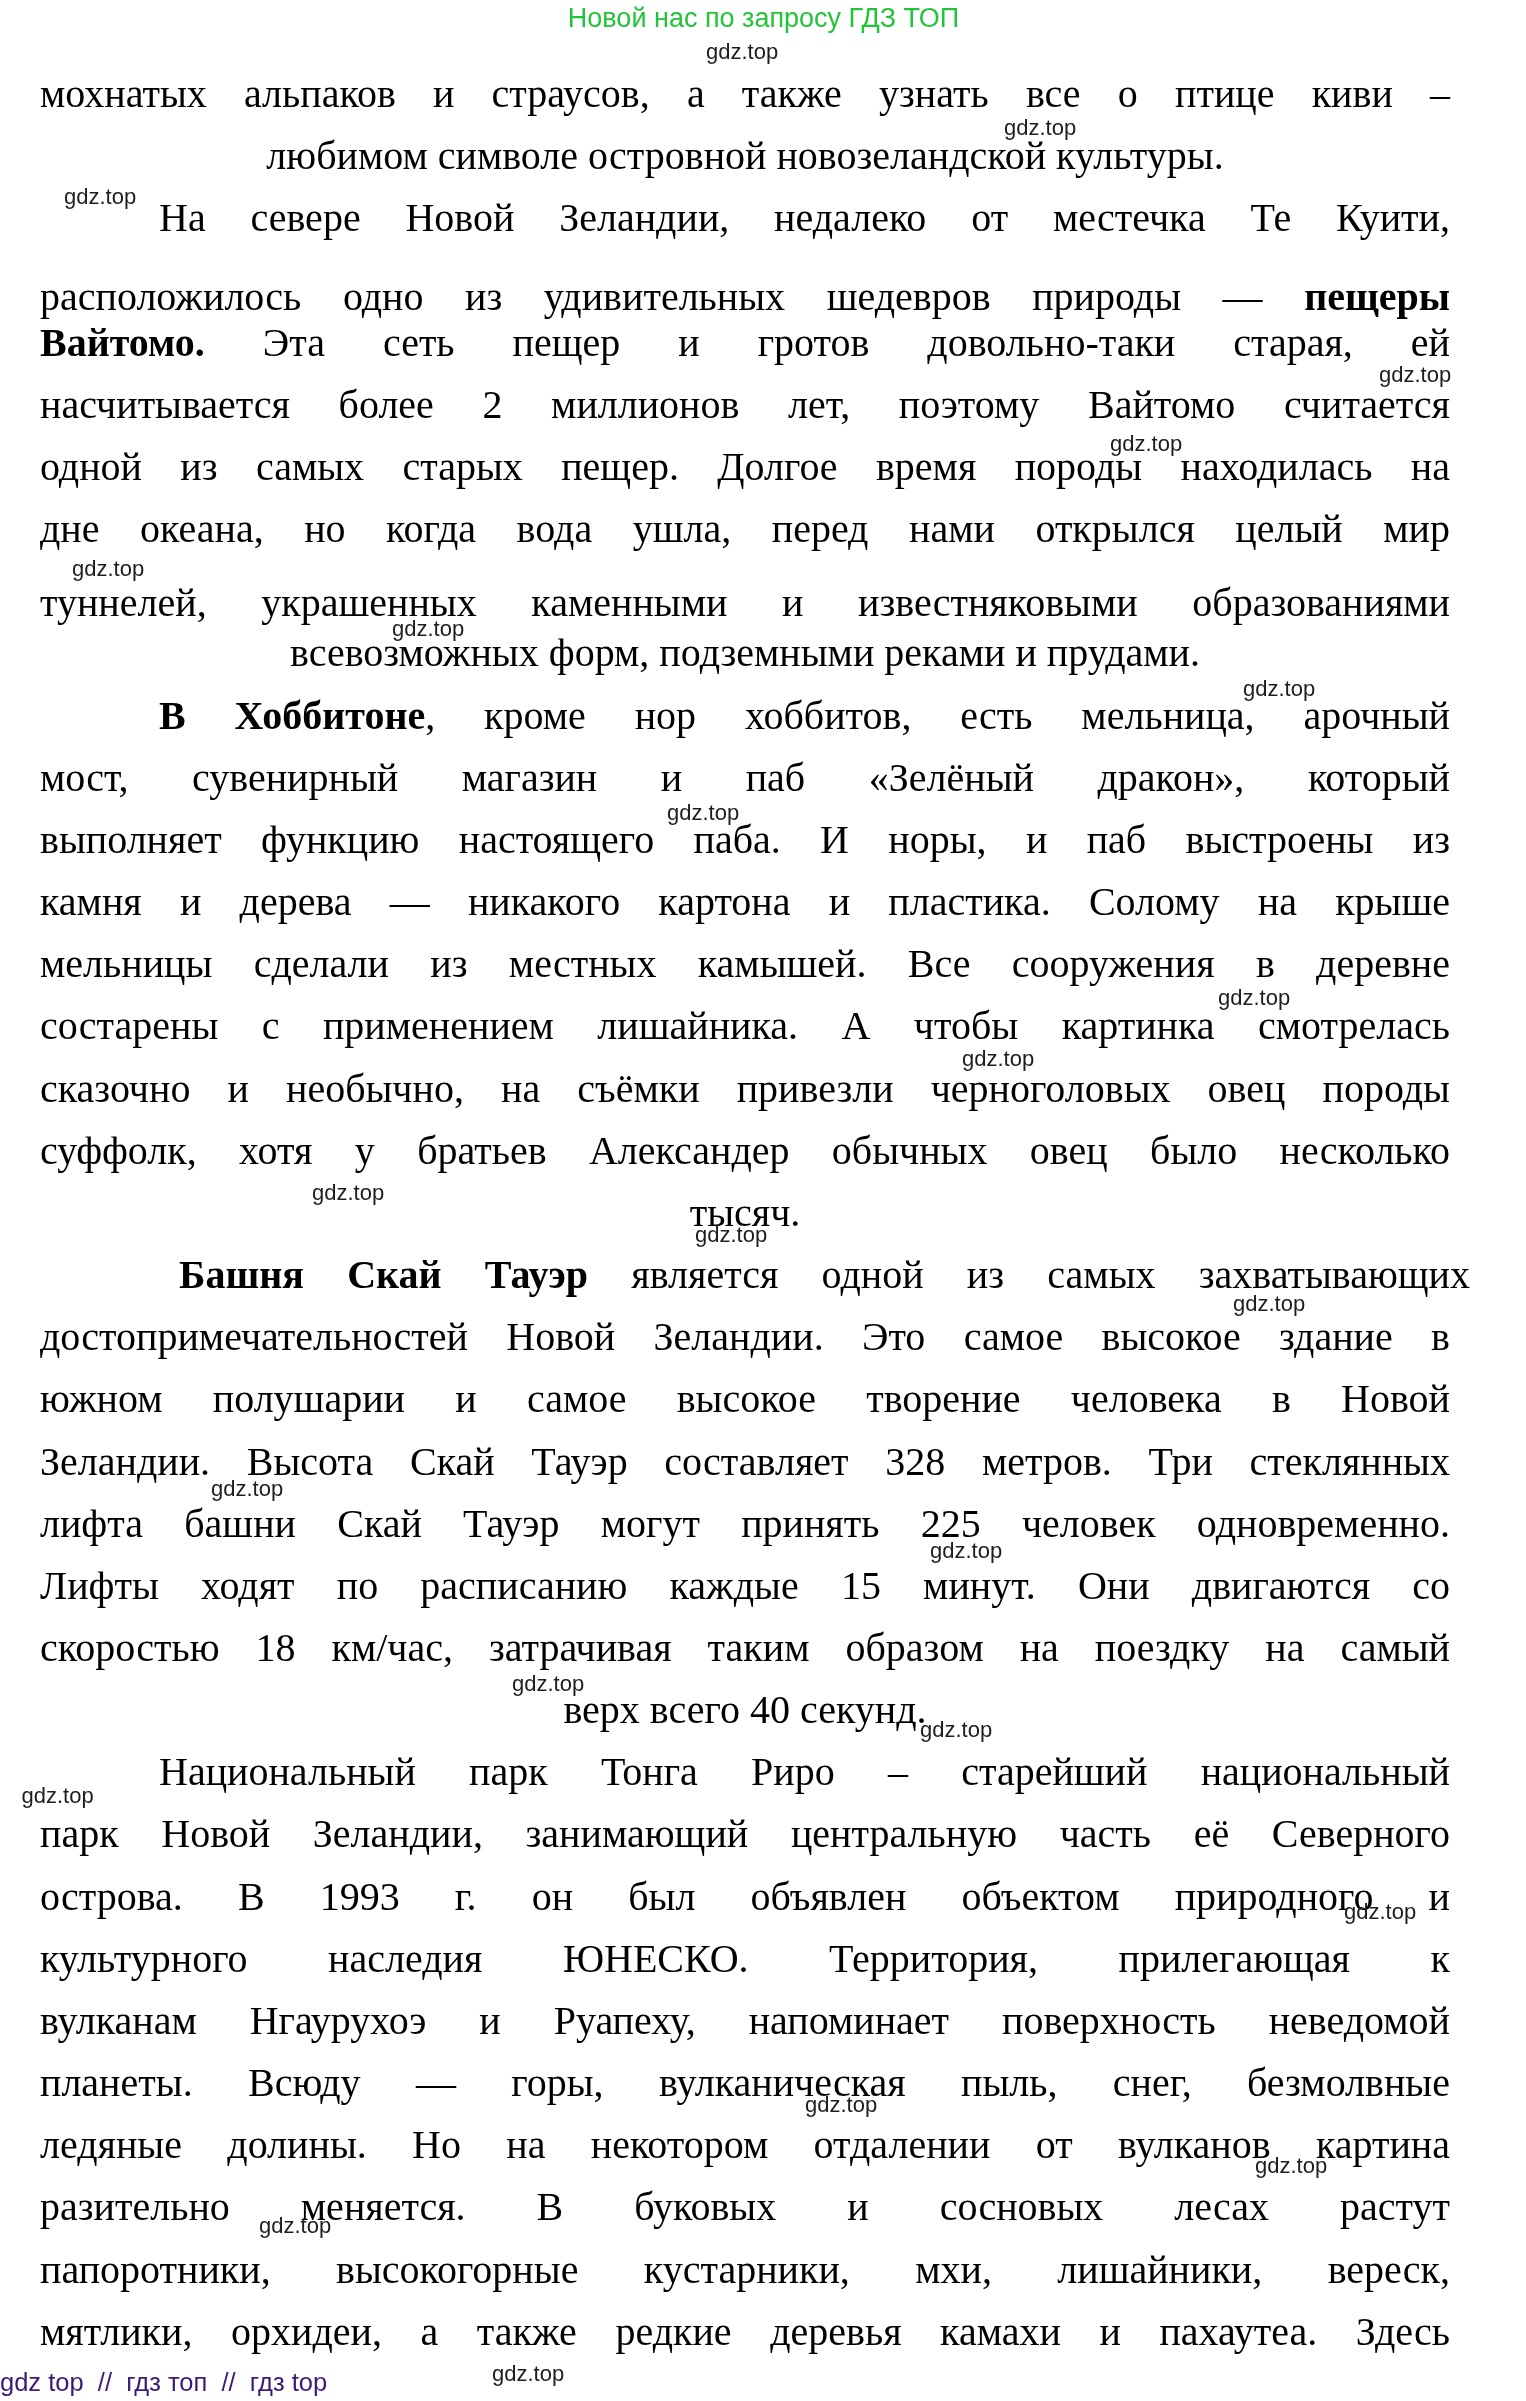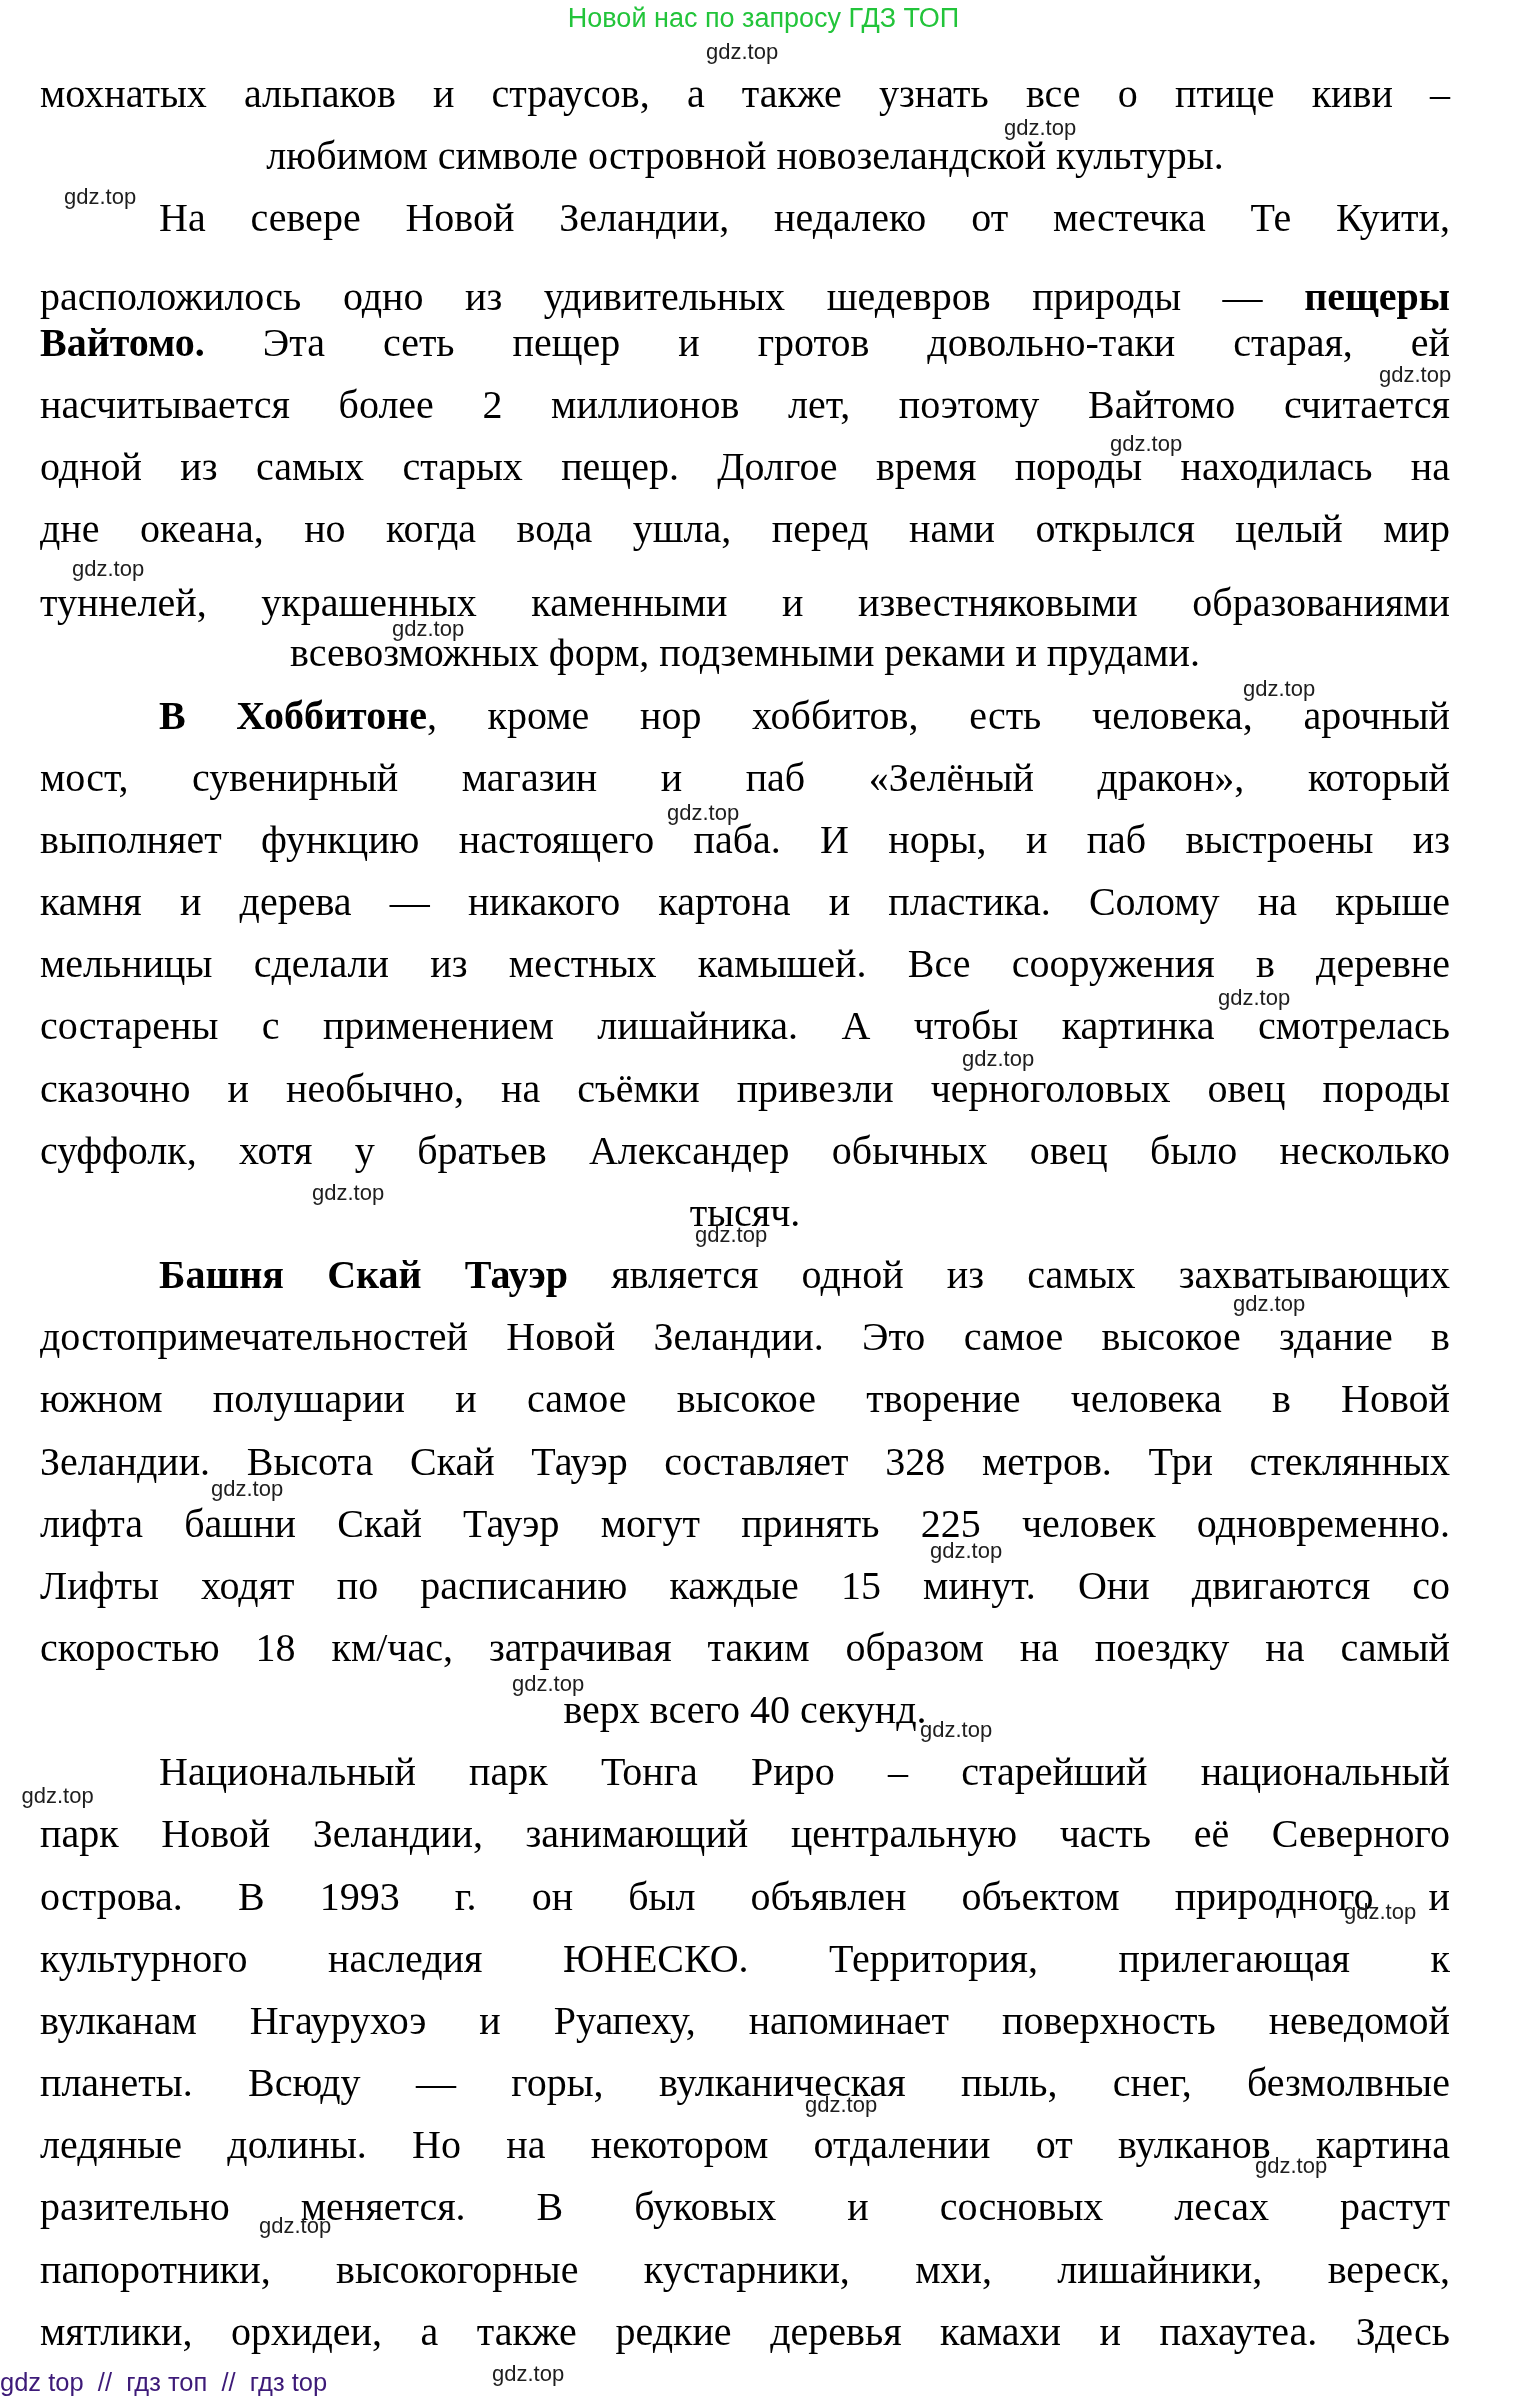--- a/index.html
+++ b/index.html
@@ -90,32 +90,32 @@
       <div class="line just indent" style="top: 187px;">На севере Новой Зеландии, недалеко от местечка Те Куити,</div>
       <div class="line just" style="top: 266px;"><span>расположилось одно из удивительных шедевров природы — </span><b>пещеры</b></div>
       <div class="line just" style="top: 312px;"><b>Вайтомо.</b><span> Эта сеть пещер и гротов довольно-таки старая, ей</span></div>
       <div class="line just" style="top: 374px;">насчитывается более 2 миллионов лет, поэтому Вайтомо считается</div>
       <div class="line just" style="top: 436px;">одной из самых старых пещер. Долгое время породы находилась на</div>
       <div class="line just" style="top: 498px;">дне океана, но когда вода ушла, перед нами открылся целый мир</div>
       <div class="line just" style="top: 560px; margin-top: 12px;">туннелей, украшенных каменными и известняковыми образованиями</div>
       <div class="line" style="top: 622px;">всевозможных форм, подземными реками и прудами.</div>
     </div>
     <div>
-      <div class="line just indent" style="top: 685px;"><b>В Хоббитоне</b><span>, кроме нор хоббитов, есть человека, арочный</span></div>
+      <div class="line just indent" style="top: 685px;"><b>В Хоббитоне</b><span>, кроме нор хоббитов, есть мельница, арочный</span></div>
       <div class="line just" style="top: 747px;">мост, сувенирный магазин и паб «Зелёный дракон», который</div>
       <div class="line just" style="top: 809px;">выполняет функцию настоящего паба. И норы, и паб выстроены из</div>
       <div class="line just" style="top: 871px;">камня и дерева — никакого картона и пластика. Солому на крыше</div>
       <div class="line just" style="top: 933px;">мельницы сделали из местных камышей. Все сооружения в деревне</div>
       <div class="line just" style="top: 995px;">состарены с применением лишайника. А чтобы картинка смотрелась</div>
       <div class="line just" style="top: 1058px;">сказочно и необычно, на съёмки привезли черноголовых овец породы</div>
       <div class="line just" style="top: 1120px;">суффолк, хотя у братьев Александер обычных овец было несколько</div>
       <div class="line" style="top: 1182px;">тысяч.</div>
     </div>
     <div>
-      <div class="line just indent" style="top: 1244px;"><b>Башня Скай Тауэр</b><span> является одной из самых захватывающих</span></div>
+      <div class="line just indent" style="top: 1244px; margin-left: 20px;"><b>Башня Скай Тауэр</b><span> является одной из самых захватывающих</span></div>
       <div class="line just" style="top: 1306px;">достопримечательностей Новой Зеландии. Это самое высокое здание в</div>
       <div class="line just" style="top: 1368px;">южном полушарии и самое высокое творение человека в Новой</div>
       <div class="line just" style="top: 1431px;">Зеландии. Высота Скай Тауэр составляет 328 метров. Три стеклянных</div>
       <div class="line just" style="top: 1493px;">лифта башни Скай Тауэр могут принять 225 человек одновременно.</div>
       <div class="line just" style="top: 1555px;">Лифты ходят по расписанию каждые 15 минут. Они двигаются со</div>
       <div class="line just" style="top: 1617px;">скоростью 18 км/час, затрачивая таким образом на поездку на самый</div>
       <div class="line" style="top: 1679px;">верх всего 40 секунд.</div>
     </div>
     <div>
       <div class="line just indent" style="top: 1741px;">Национальный парк Тонга Риро – старейший национальный</div>

